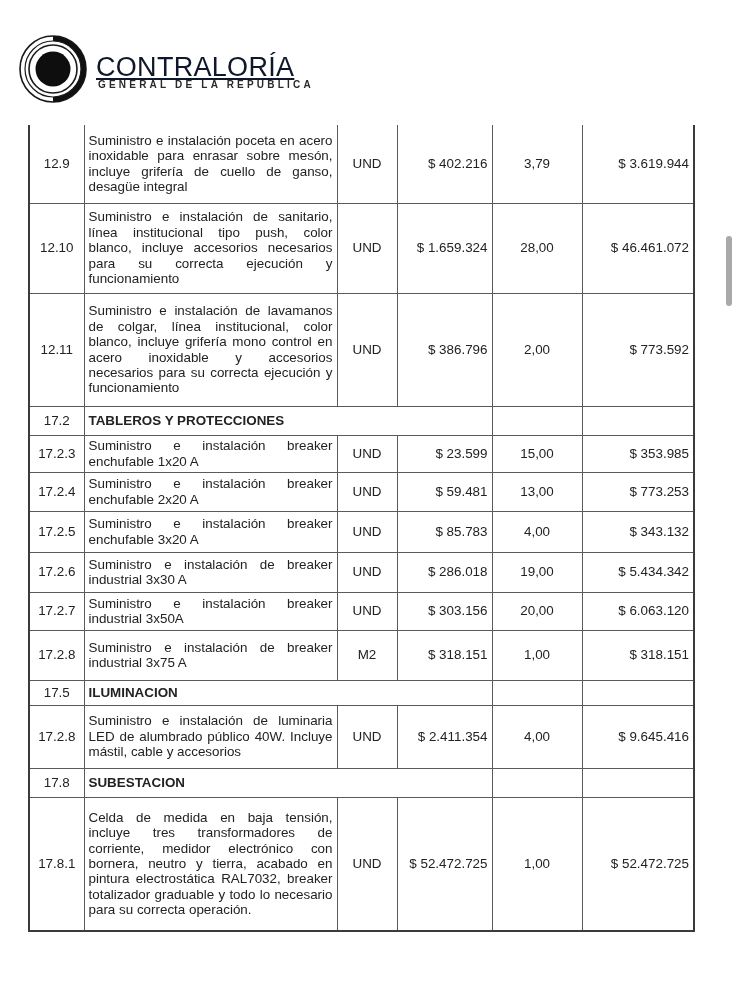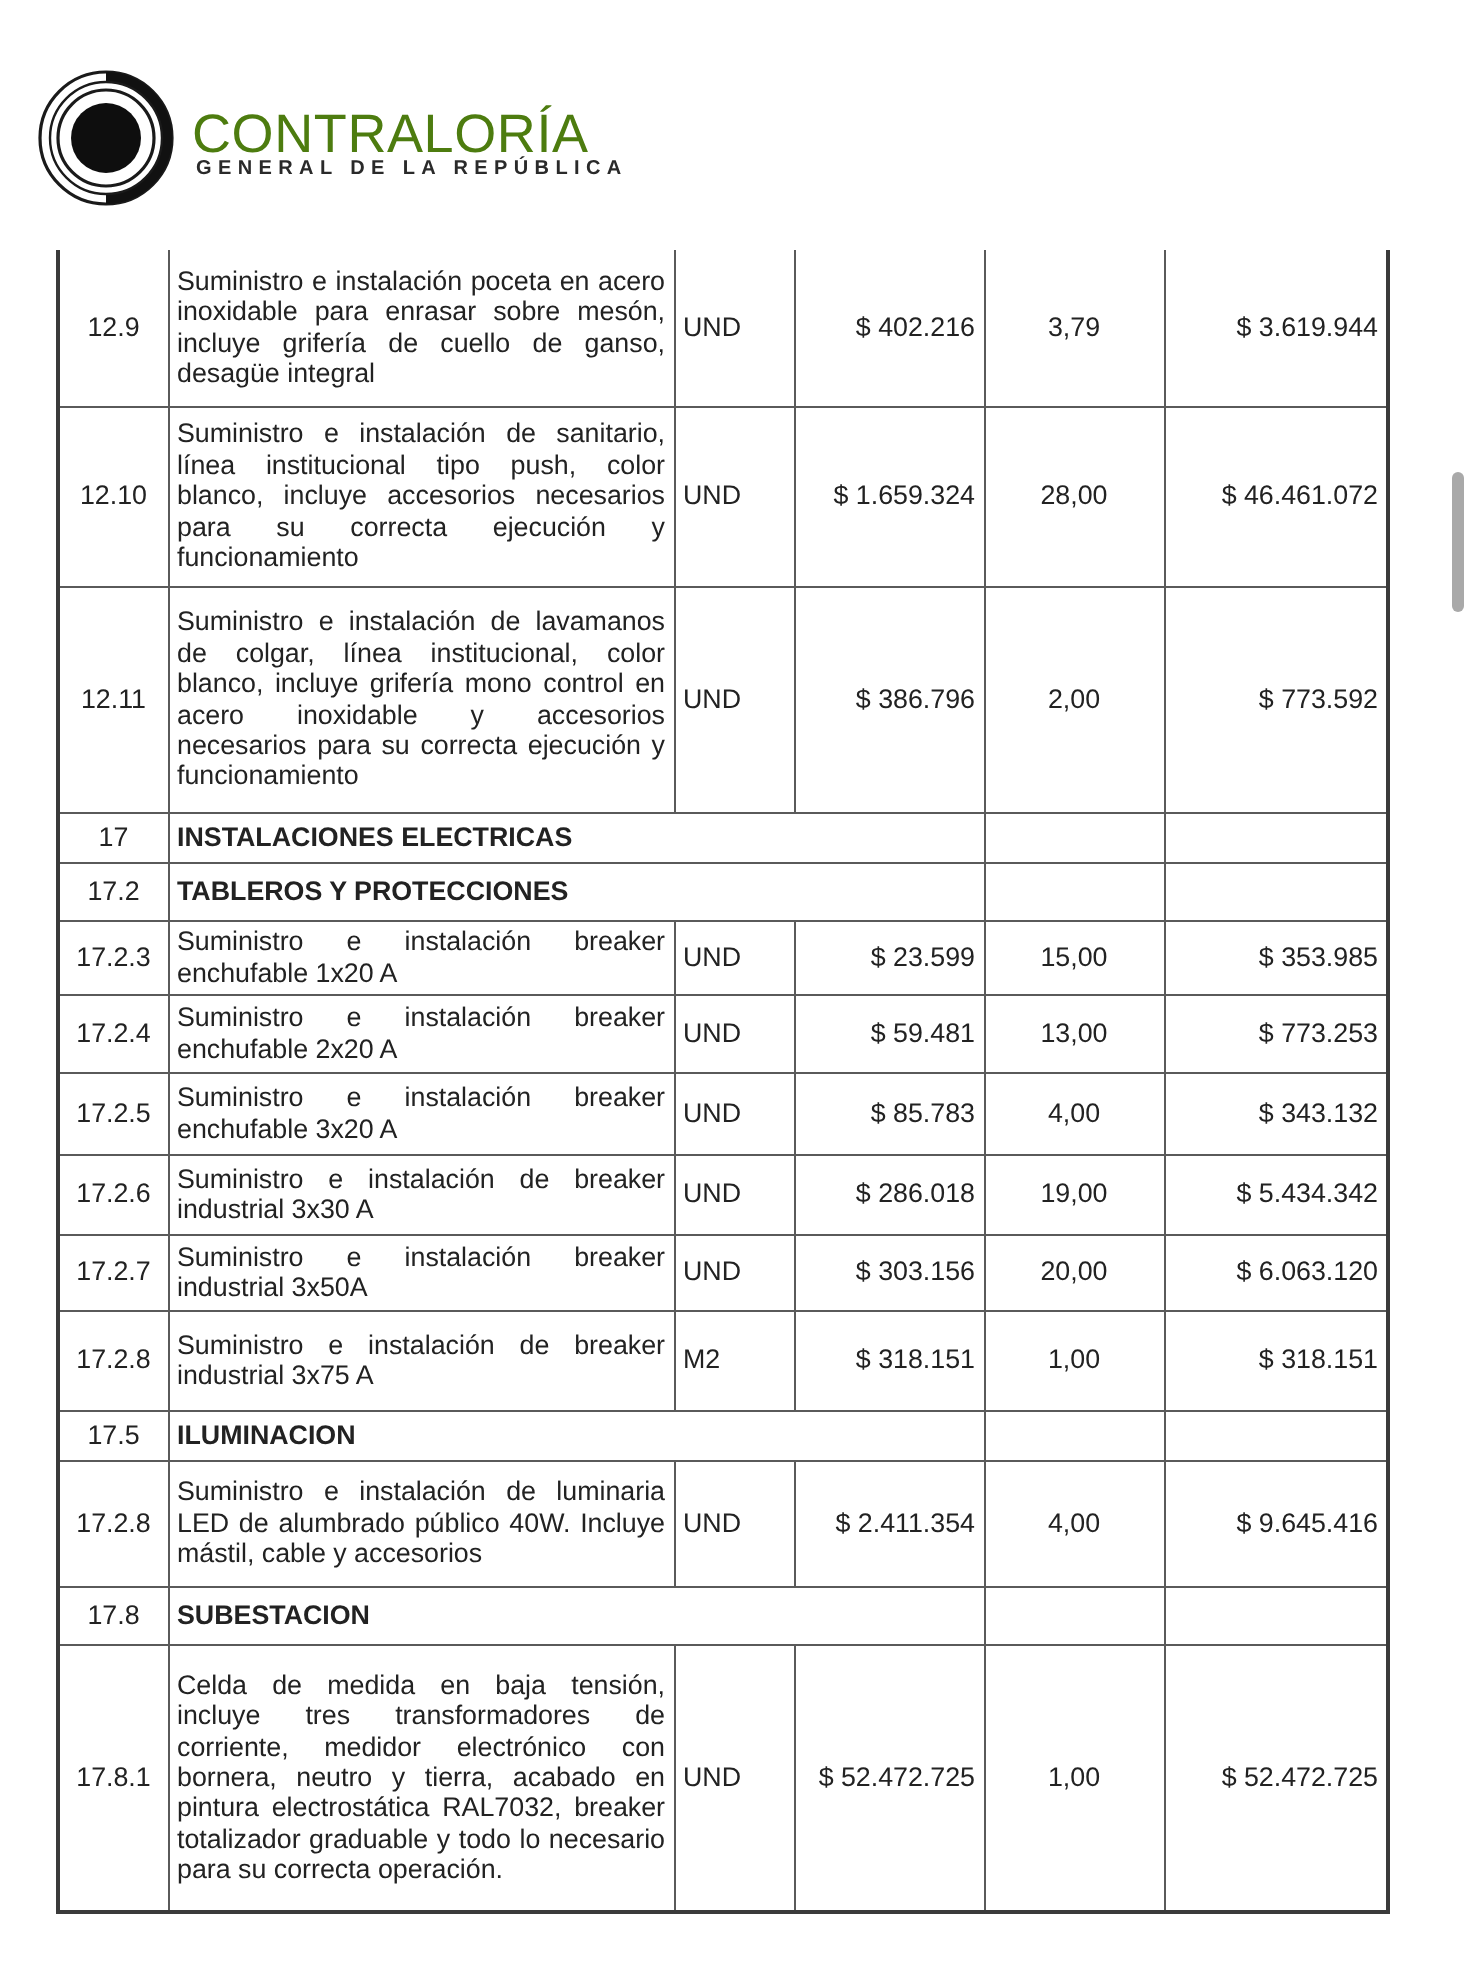--- a/index.html
+++ b/index.html
@@ -1,31 +1,31 @@
 <!DOCTYPE html>
 <html><head>
 <meta charset="utf-8">
 <style>
   html, body { margin:0; padding:0; background:#ffffff; }
   body { width:738px; height:993px; position:relative; overflow:hidden;
          font-family:"Liberation Sans", sans-serif; color:#1e1e1e; }
   .logo { position:absolute; left:18px; top:34px; width:280px; height:70px; }
   .logo-mark { position:absolute; left:0; top:0; width:70px; height:70px; }
   .logo-title { position:absolute; left:78px; top:18px; font-size:27px; letter-spacing:0.3px;
-                color:#4d7c0f; line-height:30px; font-weight:normal; }
+                color:#0f172a; line-height:30px; font-weight:normal;text-decoration:underline; }
   .logo-sub { position:absolute; left:80px; top:46px; font-size:10px; letter-spacing:3.2px;
               font-weight:bold; color:#2a2a2a; line-height:10px; white-space:nowrap; }
   table.budget { position:absolute; left:28px; top:125px; border-collapse:collapse;
                  table-layout:fixed; width:665px; }
   table.budget td { border:1.4px solid #5a5a5a; font-size:13.4px; line-height:15.4px;
                     padding:1px 4px; vertical-align:middle; color:#222; }
   table.budget tr:first-child td { border-top:none; }
   td.code { text-align:center; padding:1px 2px; }
   td.desc { text-align:justify; text-align-last:left; padding:1px 4px; }
-  td.unit { text-align:left; }
+  td.unit { text-align:center; }
   td.price { text-align:right; padding-right:5px; }
   td.qty { text-align:center; }
   td.total { text-align:right; padding-right:5px; }
   td.section { font-weight:bold; font-size:13.6px; }
   .outer-left { border-left:2.4px solid #3a3a3a !important; }
   .outer-right { border-right:2.4px solid #3a3a3a !important; }
   table.budget tr:last-child td { border-bottom:2px solid #3a3a3a; }
   .scrollbar { position:absolute; left:726px; top:236px; width:6px; height:70px;
                background:#a9a9a9; border-radius:3px; }
 </style>
@@ -70,26 +70,20 @@
         <td class="qty">28,00</td>
         <td class="total outer-right">$ 46.461.072</td>
       </tr>
       <tr style="height: 113px;">
         <td class="code outer-left">12.11</td>
         <td class="desc">Suministro e instalación de lavamanos de colgar, línea institucional, color blanco, incluye grifería mono control en acero inoxidable y accesorios necesarios para su correcta ejecución y funcionamiento</td>
         <td class="unit">UND</td>
         <td class="price">$ 386.796</td>
         <td class="qty">2,00</td>
         <td class="total outer-right">$ 773.592</td>
-      </tr>
-      <tr style="height: 25px;">
-        <td class="code outer-left">17</td>
-        <td class="desc section" colspan="3">INSTALACIONES ELECTRICAS</td>
-        <td class="qty"></td>
-        <td class="total outer-right"></td>
       </tr>
       <tr style="height: 29px;">
         <td class="code outer-left">17.2</td>
         <td class="desc section" colspan="3">TABLEROS Y PROTECCIONES</td>
         <td class="qty"></td>
         <td class="total outer-right"></td>
       </tr>
       <tr style="height: 37px; margin-left: 39px;">
         <td class="code outer-left">17.2.3</td>
         <td class="desc">Suministro e instalación breaker enchufable 1x20 A</td>

